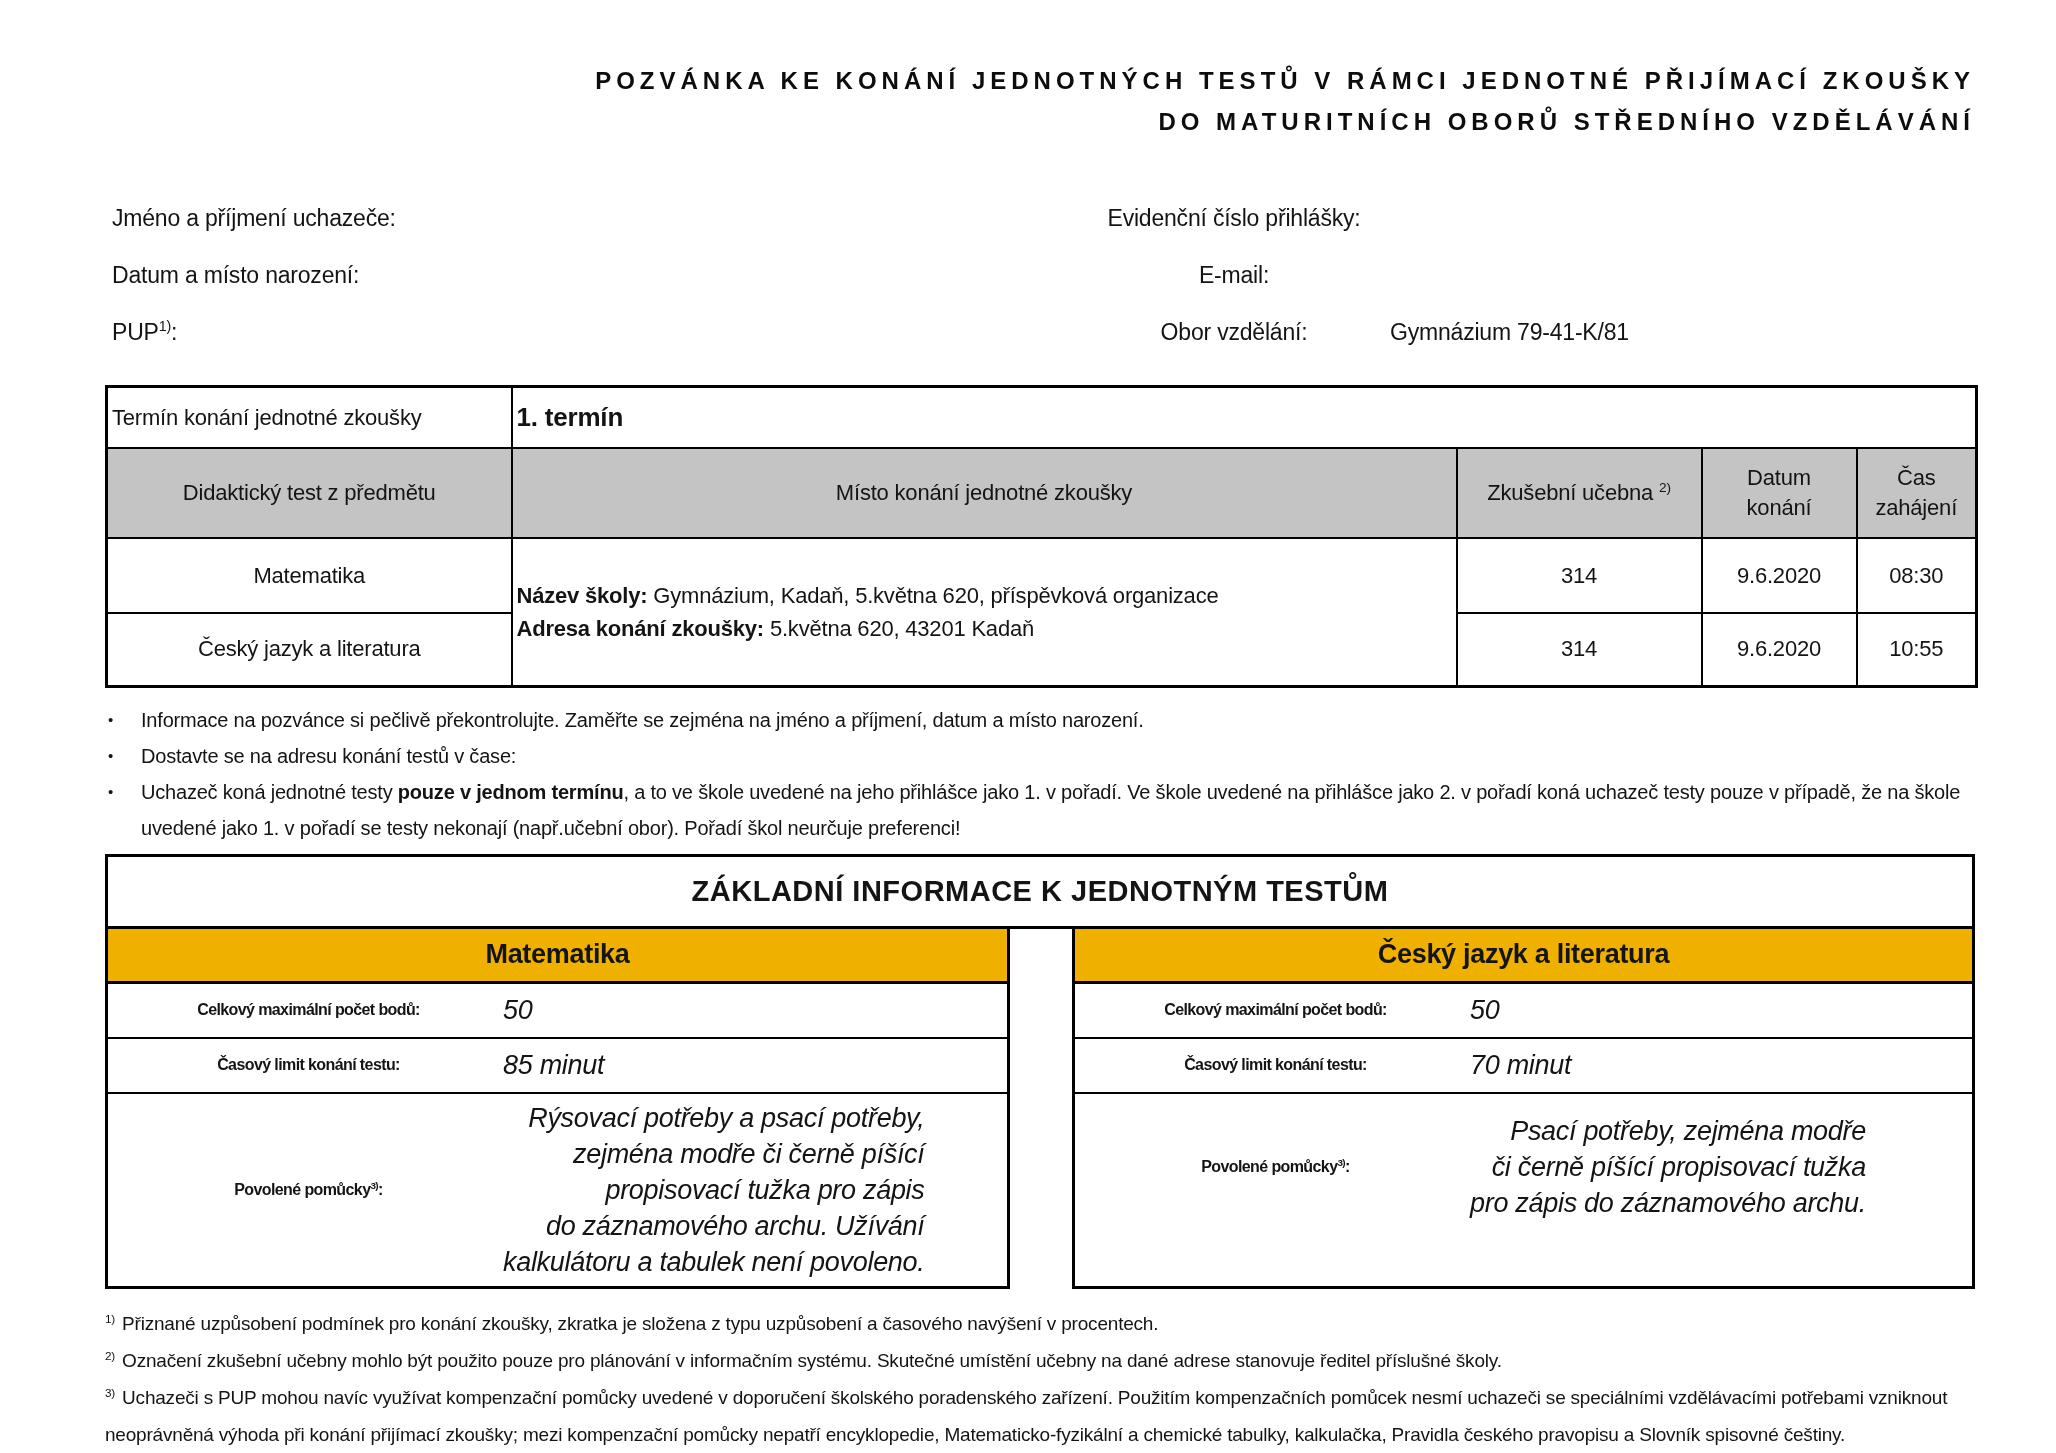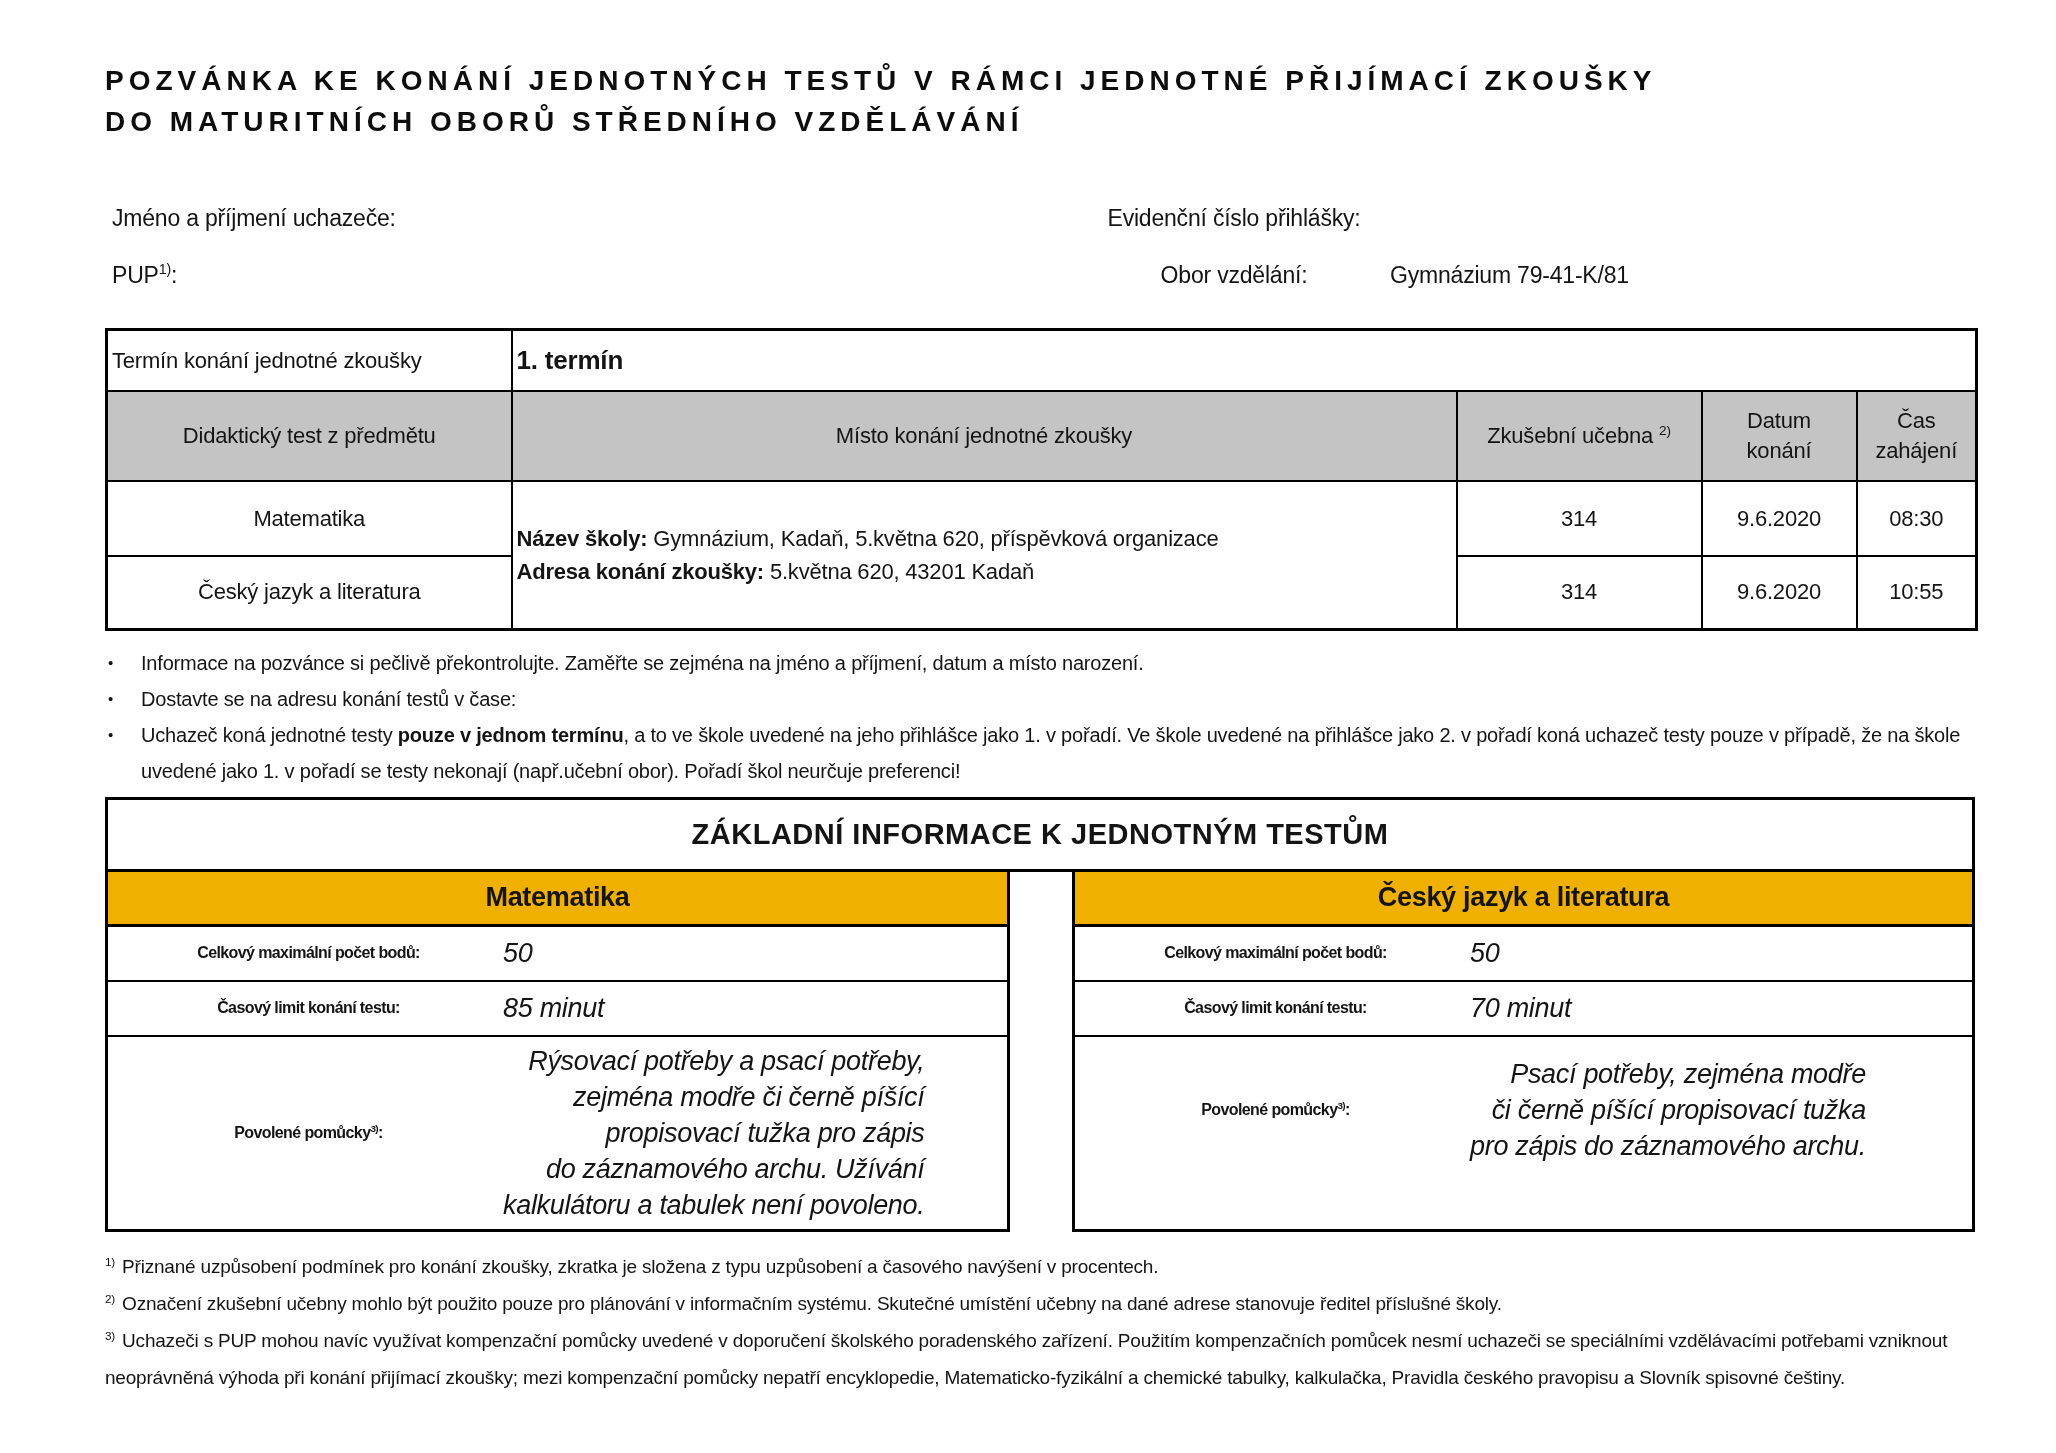--- a/index.html
+++ b/index.html
@@ -19,23 +19,23 @@
     position:relative;
     width:2056px;
     height:1453px;
     background:#fff;
     padding:0 81px 0 105px;
     overflow:hidden;
   }
   
   .doc-title{
     margin-top:60px;
-    text-align:left;
-    font-weight:bold;
-    font-size:28px;
+    text-align:right;
+    font-weight:bold;
+    font-size:24px;
     letter-spacing:5px;
     line-height:41px;
     color:#0d0d0d;
   }
   
   .form-area{margin-top:48px;}
   .form-row{
     display:flex;
     height:57px;
     align-items:center;
@@ -169,20 +169,27 @@
   <div class="doc-title">
     <div>POZVÁNKA KE KONÁNÍ JEDNOTNÝCH TESTŮ V RÁMCI JEDNOTNÉ PŘIJÍMACÍ ZKOUŠKY</div>
     <div>DO MATURITNÍCH OBORŮ STŘEDNÍHO VZDĚLÁVÁNÍ</div>
   </div>
 
   <div class="form-area">
     <div class="form-row">
       <div class="form-left">Jméno a příjmení uchazeče:</div>
       <div class="form-right">
         <span class="r-label">Evidenční číslo přihlášky:</span>
+        <span class="r-value"></span>
+      </div>
+    </div>
+    <div class="form-row">
+      <div class="form-left">Datum a místo narození:</div>
+      <div class="form-right">
+        <span class="r-label">E-mail:</span>
         <span class="r-value"></span>
       </div>
     </div>
     <div class="form-row">
       <div class="form-left"><span>PUP</span><sup class="fnmark">1)</sup><span>:</span></div>
       <div class="form-right">
         <span class="r-label">Obor vzdělání:</span>
         <span class="r-value">Gymnázium 79-41-K/81</span>
       </div>
     </div>

